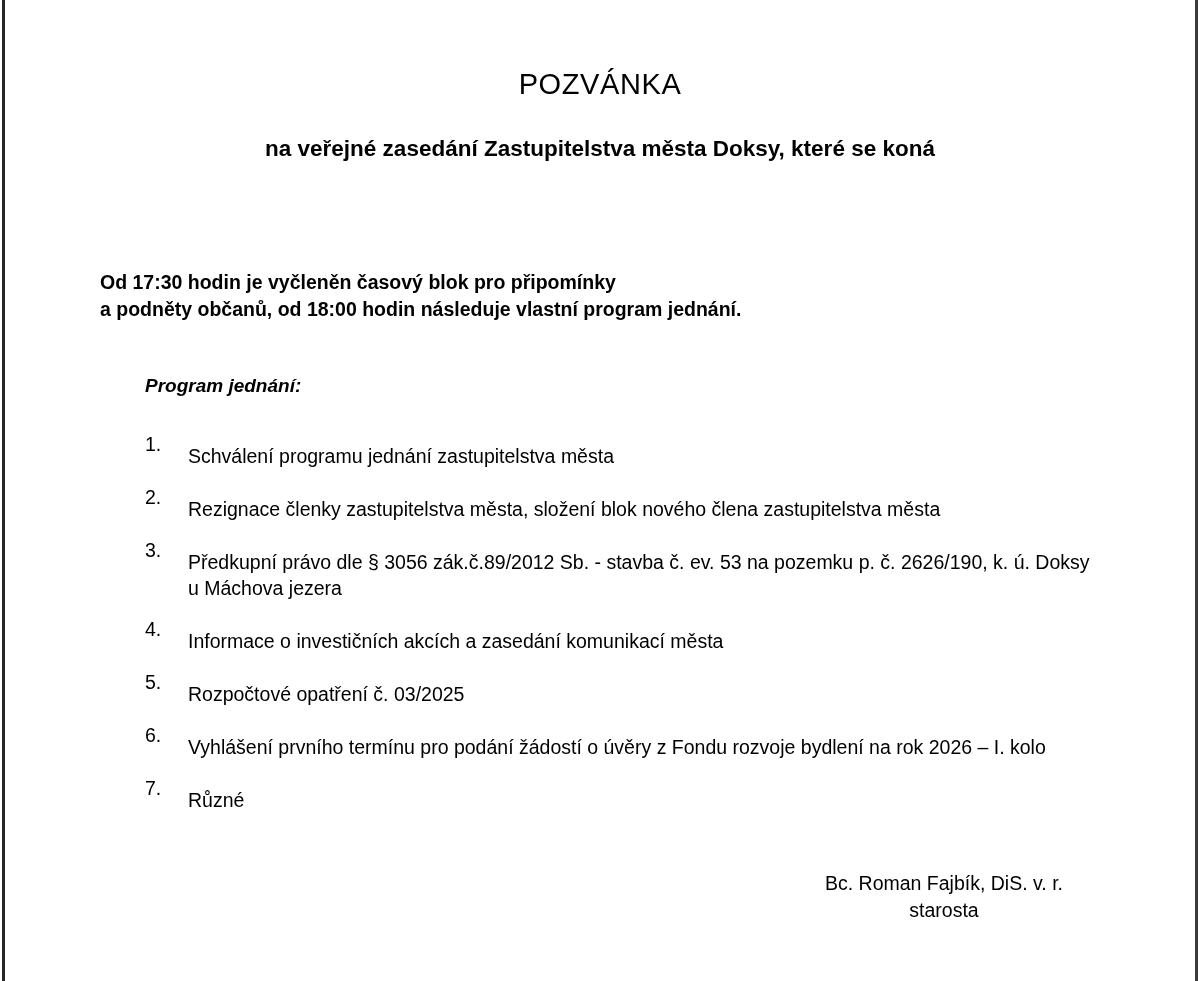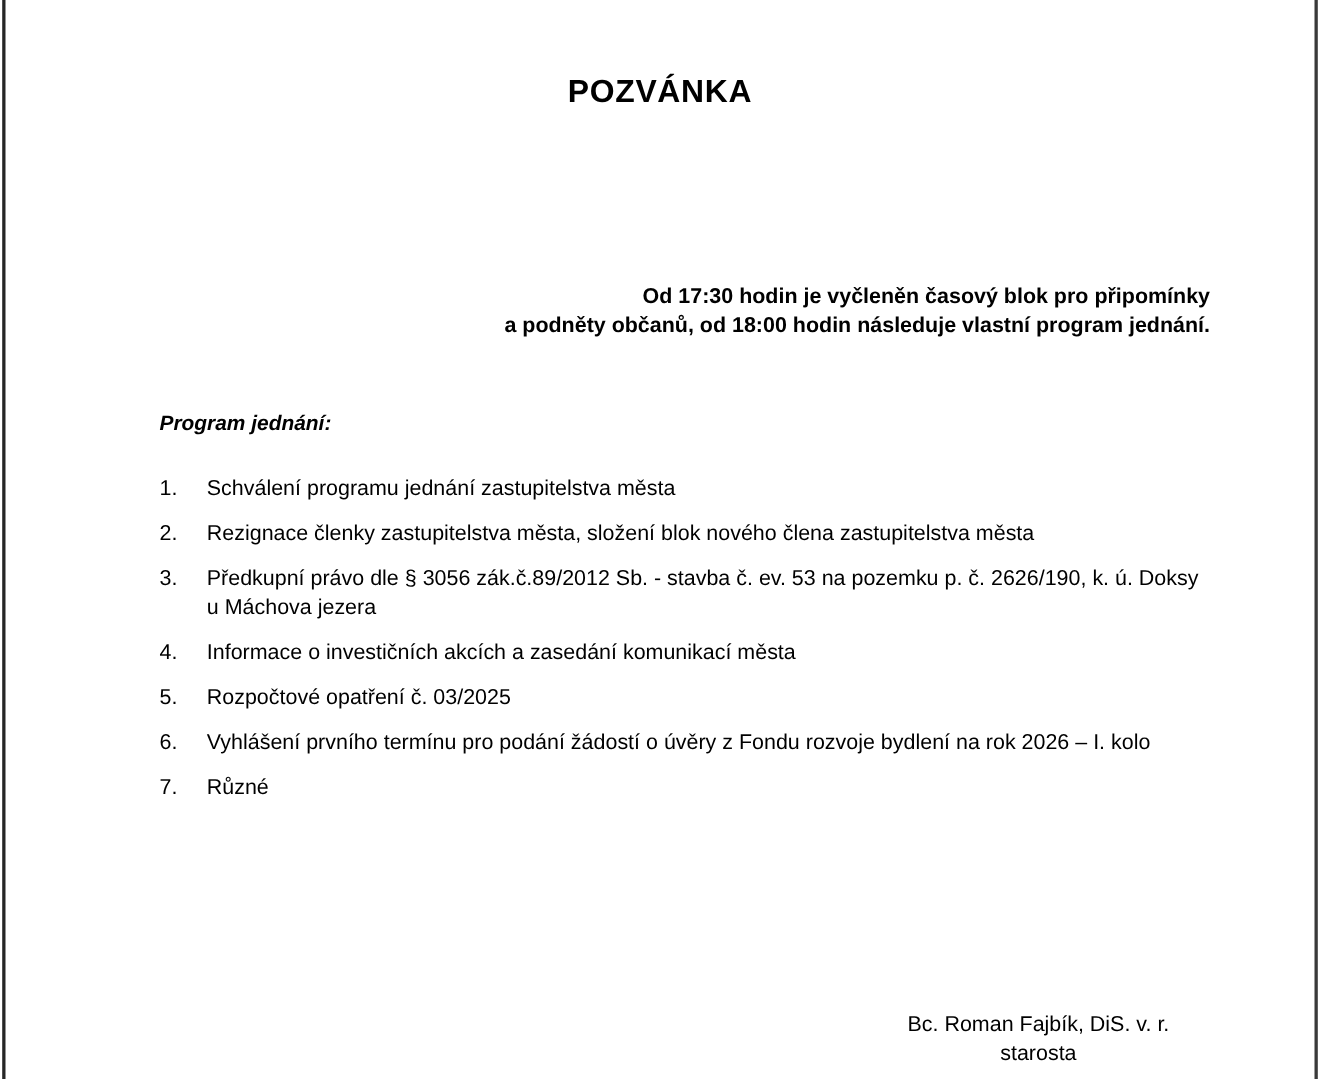--- a/index.html
+++ b/index.html
@@ -39,43 +39,43 @@
   }
 
   
   .doc-title {
     position: absolute;
     left: 0;
     top: 68px;
     width: 1200px;
     text-align: center;
     font-size: 29px;
-    font-weight: bold;
+    font-weight: normal;
     letter-spacing: 0.6px;
   }
 
   
   .header-block {
     position: absolute;
     left: 100px;
     top: 133px;
     width: 1000px;
     text-align: center;
     font-size: 22.5px;
     font-weight: bold;
     line-height: 31px;
   }
 
   
   .notice-block {
     position: absolute;
     left: 100px;
-    top: 256px;
+    top: 269px;
     width: 1000px;
-    text-align: right;
+    text-align: left;
     font-size: 19.5px;
     font-weight: bold;
     line-height: 27px;
   }
 
   
   .agenda-heading {
     position: absolute;
     left: 145px;
     top: 375px;
@@ -99,46 +99,48 @@
     margin-bottom: 15px;
   }
 
   .agenda-num {
     flex: 0 0 43px;
     text-align: left;
   }
 
   .agenda-text {
     flex: 1 1 auto;
+    margin-top: 12px;
   }
 
   
   .signature-block {
     position: absolute;
     left: 744px;
-    top: 918px;
+    top: 870px;
     width: 400px;
     text-align: center;
     font-size: 19.5px;
     line-height: 27px;
   }
 </style>
 </head>
 <body>
 
 <div class="page">
 
   <div class="scan-edge left"></div>
   <div class="scan-edge right"></div>
 
   <div class="content">
 
     <div class="doc-title">POZVÁNKA</div>
 
     <div class="header-block">
+      <div>na veřejné zasedání Zastupitelstva města Doksy, které se koná</div>
     </div>
 
     <div class="notice-block">
       <div>Od 17:30 hodin je vyčleněn časový blok pro připomínky</div>
       <div>a podněty občanů, od 18:00 hodin následuje vlastní program jednání.</div>
     </div>
 
     <div class="agenda-heading">Program jednání:</div>
 
     <div class="agenda-list">

